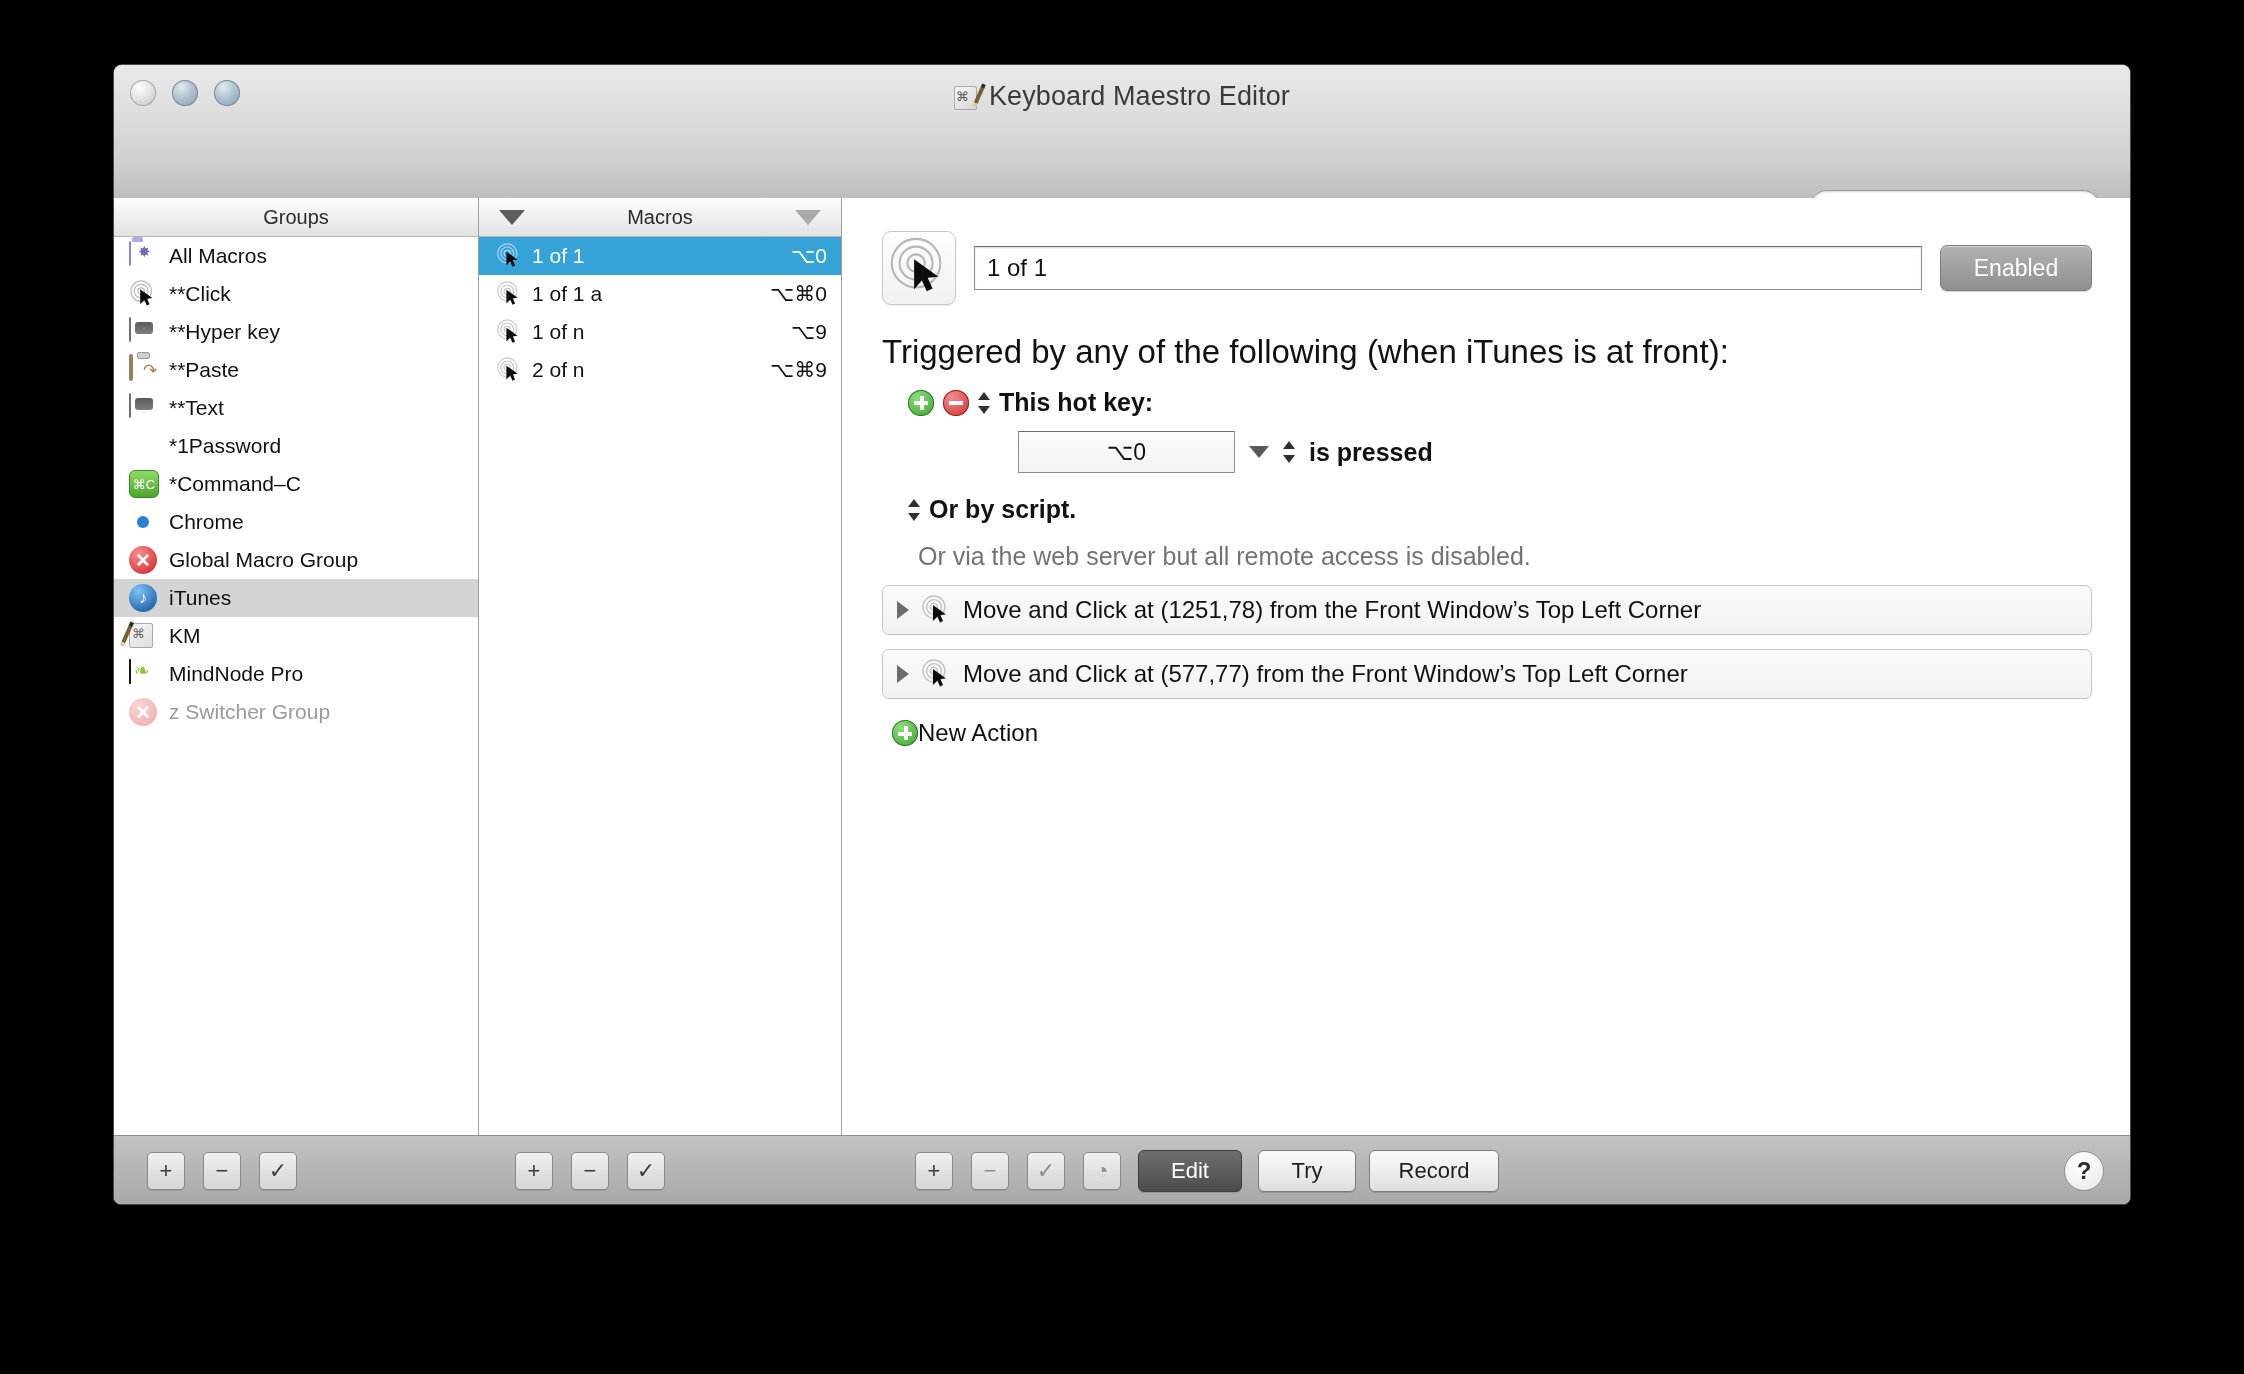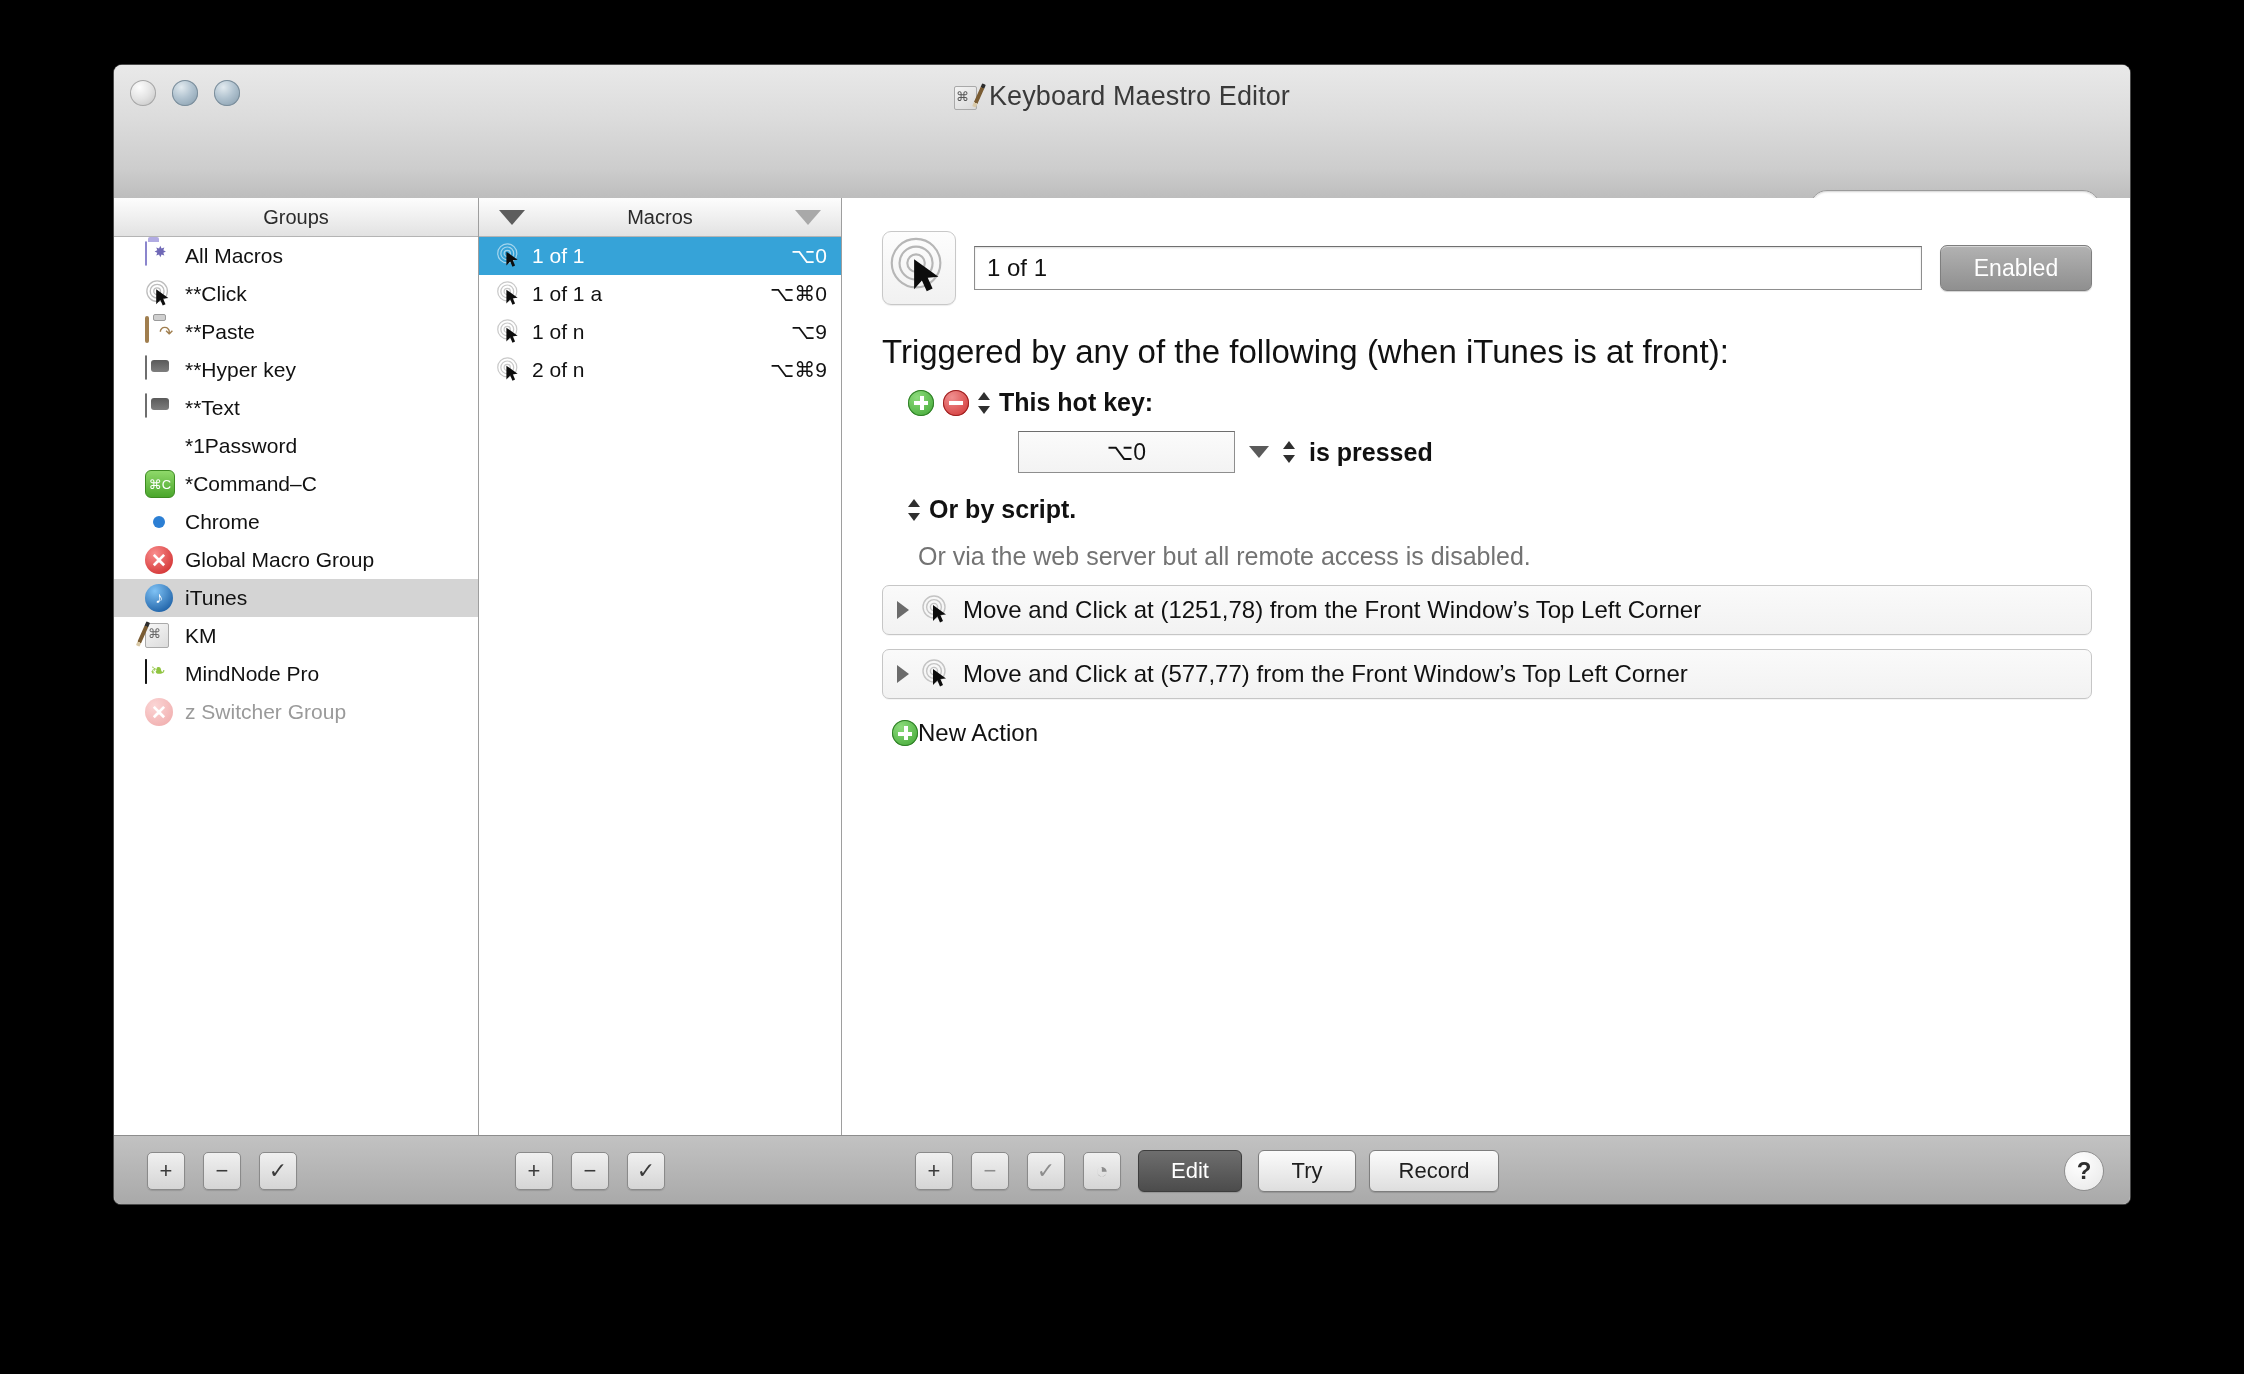--- a/index.html
+++ b/index.html
@@ -57,21 +57,21 @@
 
   .col-head{
     height:38px;line-height:38px;text-align:center;font-size:20px;color:#2b2b2b;
     background:linear-gradient(to bottom,#fdfdfd,#ededed 60%,#e2e2e2);
     border-bottom:1px solid #b4b4b4; position:relative;
   }
 
   
   #groups-col{width:364px;border-right:1px solid #9e9e9e;display:flex;flex-direction:column;}
   #groups-list{flex:1;overflow:hidden;}
-  .g-row{height:38px;display:flex;align-items:center;padding-left:31px;font-size:21px;color:#111;}
+  .g-row{height:38px;display:flex;align-items:center;padding-left:15px;font-size:21px;color:#111;}
   .g-row.selected{background:#d4d4d4;}
   .g-row.dim{color:#9a9a9a;}
   .g-icon{width:28px;height:28px;margin-right:12px;flex:0 0 auto;position:relative;}
 
   
   #macros-col{width:362px;border-right:1px solid #9e9e9e;display:flex;flex-direction:column;}
   #macros-list{flex:1;overflow:hidden;}
   .m-row{height:38px;display:flex;align-items:center;padding:0 14px 0 17px;font-size:21px;color:#111;}
   .m-row.selected{background:#36a3d8;color:#fff;}
   .m-name{flex:1;margin-left:10px;}
@@ -253,26 +253,26 @@
                   <circle cx="13" cy="12" r="3.6"></circle>
                   <circle cx="13" cy="12" r="7.4"></circle>
                   <circle cx="13" cy="12" r="11"></circle>
                 </g>
                 <path d="M12 10 L12 26 L16.4 21.4 L19 27.4 L22 26 L19.4 20 L25 19.4 Z" fill="#0d0d0d"></path>
               </svg>
             </span>
             <span>**Click</span>
           </div>
           <div class="g-row">
+            <span class="g-icon"><span class="keycap"></span></span>
+            <span>**Hyper key</span>
+          </div>
+          <div class="g-row">
             <span class="g-icon"><span class="clipboard"></span></span>
             <span>**Paste</span>
-          </div>
-          <div class="g-row">
-            <span class="g-icon"><span class="keycap"></span></span>
-            <span>**Hyper key</span>
           </div>
           <div class="g-row">
             <span class="g-icon"><span class="keycap"></span></span>
             <span>**Text</span>
           </div>
           <div class="g-row">
             <span class="g-icon"><span class="onepw"></span></span>
             <span>*1Password</span>
           </div>
           <div class="g-row">

